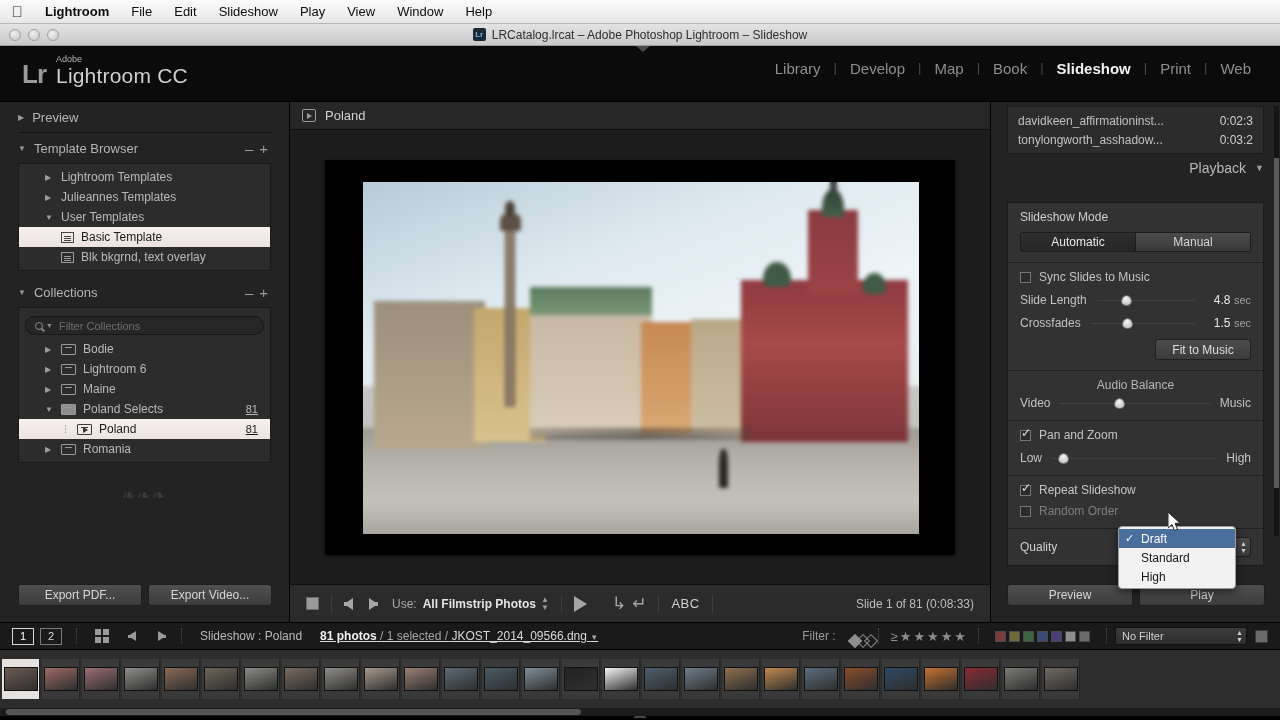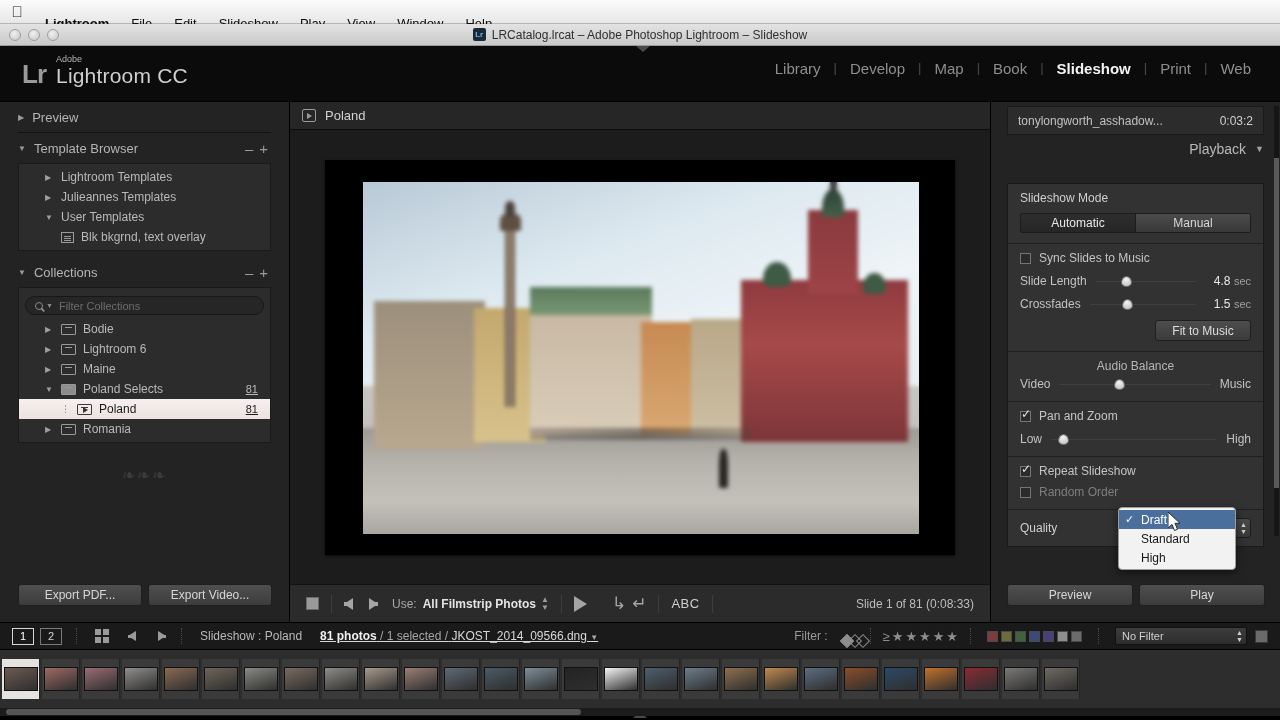--- a/index.html
+++ b/index.html
@@ -14,21 +14,21 @@
 
   
   .menubar {
     position: absolute; top: 0; left: 0; width: 1280px; height: 24px;
     background: linear-gradient(#fbfbfb, #e7e7e7);
     border-bottom: 1px solid #b6b6b6;
     display: flex; align-items: center; gap: 0px;
     font-size: 13px; color: #111;
   }
   .apple-logo { width: 34px; text-align: center; font-size: 15px; color: #1c1c1c; line-height: 1; }
-  .menubar .mi { padding: 12px 11px; height: 24px; line-height: 24px; color: #0d0d0d; }
+  .menubar .mi { padding: 0 11px; height: 24px; line-height: 24px; color: #0d0d0d; }
   .menubar .mi.app-name { font-weight: bold; }
 
   
   .titlebar {
     position: absolute; top: 24px; left: 0; width: 1280px; height: 22px;
     background: linear-gradient(#e3e3e3, #c9c9c9);
     border-bottom: 1px solid #9a9a9a;
     display: flex; align-items: center;
   }
   .traffic { display: flex; gap: 7px; margin-left: 9px; }
@@ -416,21 +416,21 @@
     width: 10px; height: 10px; display: block; transform: rotate(45deg);
     border: 1px solid #8d8d8d;
   }
   .flag.on i { background: #8d8d8d; }
   .stars { display: flex; align-items: center; gap: 2px; margin: 0 4px; color: #8d8d8d; font-size: 13px; }
   .swatches { display: flex; gap: 3px; margin: 0 8px; }
   .swatches i { width: 11px; height: 11px; display: block; border: 1px solid #4a4a4a; }
   .nofilter {
     width: 132px; height: 18px; background: linear-gradient(#3c3c3c,#2d2d2d);
     border: 1px solid #111; border-radius: 2px; display: flex; align-items: center;
-    padding: 0 6px; font-size: 11px; color: #cfcfcf; position: relative; margin-left: 8px;
+    padding: 0 6px; font-size: 11px; color: #cfcfcf; position: relative;
   }
   .nofilter .stepper { position: absolute; right: 3px; top: 1px; font-size: 7px; line-height: 7px; color: #cfcfcf; text-align: center; }
   .filmcollapse { width: 13px; height: 13px; background: #6a6a6a; margin-left: 8px; border: 1px solid #3a3a3a; }
 
   .filmstrip {
     position: absolute; left: 0; bottom: 12px; width: 1280px; height: 58px;
     background: #2d2d2d; display: flex; align-items: center; padding: 0 2px; gap: 2px;
     overflow: hidden;
   }
   .thumb {
@@ -532,20 +532,24 @@
         <span class="arr">▶</span>
         <span class="lbl">Lightroom Templates</span>
       </div>
       <div class="tree-row l1">
         <span class="arr">▶</span>
         <span class="lbl">Julieannes Templates</span>
       </div>
       <div class="tree-row l1">
         <span class="arr">▼</span>
         <span class="lbl">User Templates</span>
+      </div>
+      <div class="tree-row l2 sel">
+        <span class="ico"></span>
+        <span class="lbl">Basic Template</span>
       </div>
       <div class="tree-row l2">
         <span class="ico"></span>
         <span class="lbl">Blk bkgrnd, text overlay</span>
       </div>
     </div>
 
     <div class="panel-head" style="margin-top:6px">
       <span class="tw">▼</span>
       <span class="ttl">Collections</span>
@@ -653,20 +657,24 @@
       <span class="tb-sep"></span>
       <span class="abc">ABC</span>
       <span class="tb-sep"></span>
       <span class="slide-count">Slide 1 of 81 (0:08:33)</span>
     </div>
   </div>
 
   <div class="right-panel">
 
     <div class="music-box">
+      <div class="music-row">
+        <span class="mname">davidkeen_affirmationinst...</span>
+        <span class="mtime">0:02:3</span>
+      </div>
       <div class="music-row">
         <span class="mname">tonylongworth_asshadow...</span>
         <span class="mtime">0:03:2</span>
       </div>
     </div>
 
     <div class="sec-head">
       <span>Playback</span>
       <span class="tw">▼</span>
     </div>

